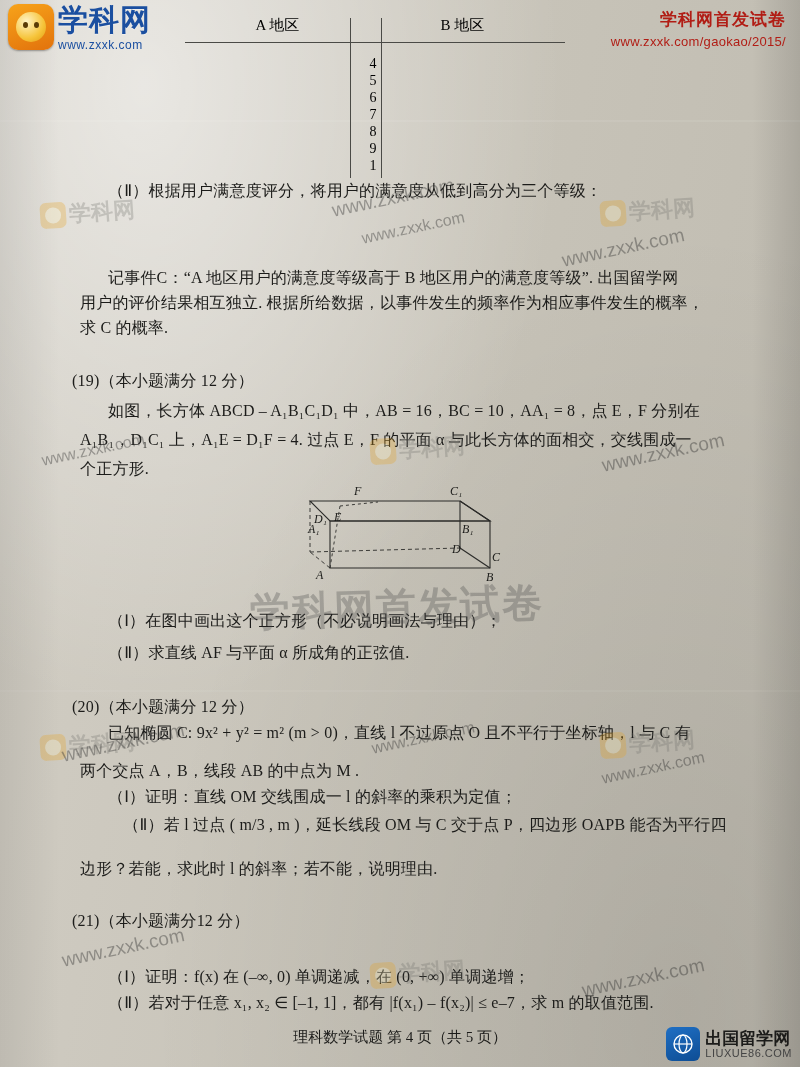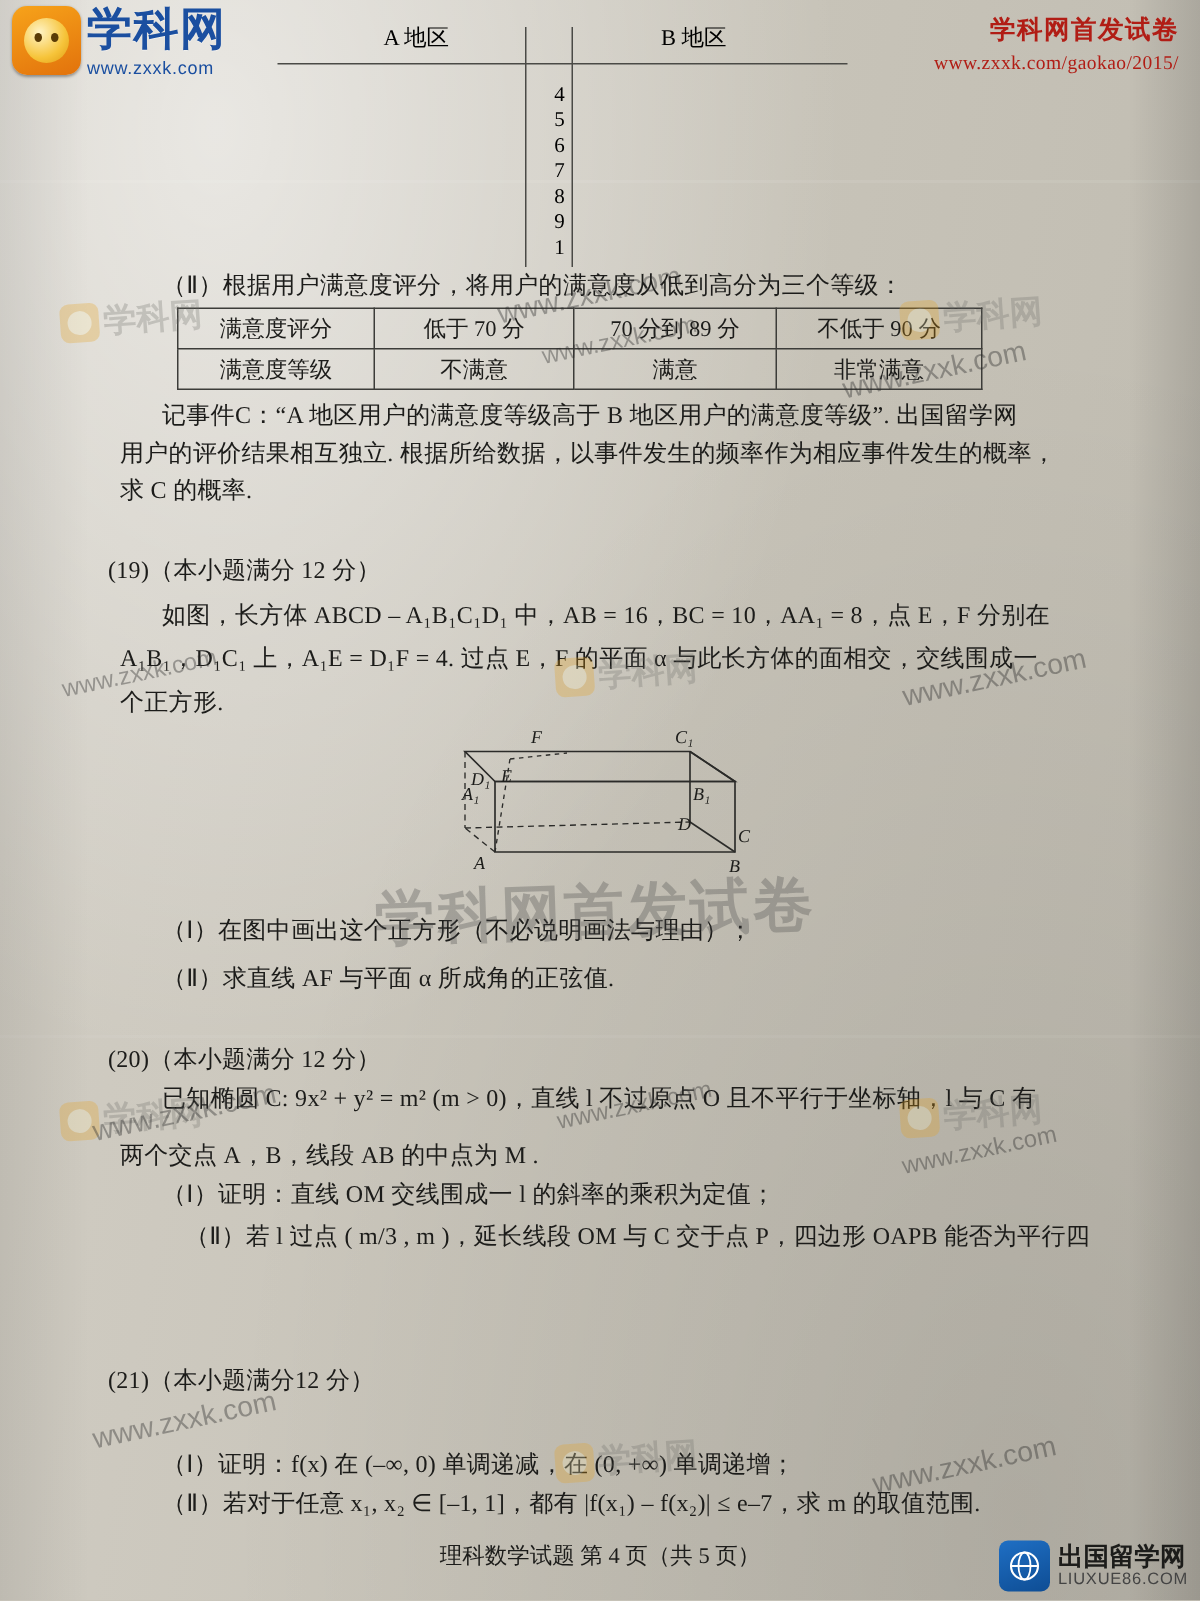--- a/index.html
+++ b/index.html
@@ -53,21 +53,21 @@
     font-size:12px;color:#1b4fa0;letter-spacing:.5px;margin-top:2px;
   }
 
   
   .hdr-right{position:absolute;right:14px;top:8px;text-align:right;}
   .hdr-right .t1{
     font-family:"DejaVu Sans", sans-serif;
     font-size:17px;color:#b11d15;font-weight:bold;letter-spacing:1px;
   }
   .hdr-right .t2{
-    font-family:Liberation Serif, serif;
+    font-family:Liberation Sans, sans-serif;
     font-size:13px;color:#b11d15;margin-top:3px;letter-spacing:.3px;
   }
 
   
   .top-table{position:absolute;left:185px;top:16px;width:380px;}
   .top-table .row1{display:flex;font-size:15px;}
   .top-table .cellA{width:185px;text-align:center;}
   .top-table .cellB{width:185px;text-align:center;}
   .top-rule{position:absolute;left:185px;top:42px;width:380px;height:1px;background:#4a4a46;}
   .vline{position:absolute;width:1px;background:#4a4a46;}
@@ -181,36 +181,20 @@
     <div>5</div>
     <div>6</div>
     <div>7</div>
     <div>8</div>
     <div>9</div>
     <div>1</div>
   </div>
 
   <div class="p" style="left:108px;top:178px;width:640px;">（Ⅱ）根据用户满意度评分，将用户的满意度从低到高分为三个等级：</div>
 
-  <table class="sat-table">
-    <tbody>
-        <tr>
-      <td class="lbl">满意度评分</td>
-      <td class="c1">低于 70 分</td>
-      <td class="c2">70 分到 89 分</td>
-      <td class="c3">不低于 90 分</td>
-    </tr>
-    <tr>
-      <td class="lbl">满意度等级</td>
-      <td class="c1">不满意</td>
-      <td class="c2">满意</td>
-      <td class="c3">非常满意</td>
-    </tr>
-  </tbody>
-    </table>
 
   <div class="p" style="left:108px;top:265px;width:640px;">记事件C：“A 地区用户的满意度等级高于 B 地区用户的满意度等级”. 出国留学网</div>
   <div class="p" style="left:80px;top:290px;width:680px;">用户的评价结果相互独立. 根据所给数据，以事件发生的频率作为相应事件发生的概率，</div>
   <div class="p" style="left:80px;top:315px;width:680px;">求 C 的概率.</div>
 
   <div class="p" style="left:72px;top:368px;">(19)（本小题满分 12 分）</div>
   <div class="p" style="left:108px;top:398px;width:660px;">如图，长方体 ABCD – A₁B₁C₁D₁ 中，AB = 16，BC = 10，AA₁ = 8，点 E，F 分别在</div>
   <div class="p" style="left:80px;top:427px;width:680px;">A₁B₁，D₁C₁ 上，A₁E = D₁F = 4. 过点 E，F 的平面 α 与此长方体的面相交，交线围成一</div>
   <div class="p" style="left:80px;top:456px;width:680px;">个正方形.</div>
 
@@ -245,20 +229,21 @@
   </div>
 
   <div class="p" style="left:108px;top:608px;width:660px;">（Ⅰ）在图中画出这个正方形（不必说明画法与理由）；</div>
   <div class="p" style="left:108px;top:640px;width:660px;">（Ⅱ）求直线 AF 与平面 α 所成角的正弦值.</div>
 
   <div class="p" style="left:72px;top:694px;">(20)（本小题满分 12 分）</div>
   <div class="p" style="left:108px;top:720px;width:660px;">已知椭圆 C: 9x² + y² = m² (m &gt; 0)，直线 l 不过原点 O 且不平行于坐标轴，l 与 C 有</div>
   <div class="p" style="left:80px;top:758px;width:680px;">两个交点 A，B，线段 AB 的中点为 M .</div>
   <div class="p" style="left:108px;top:784px;width:660px;">（Ⅰ）证明：直线 OM 交线围成一 l 的斜率的乘积为定值；</div>
   <div class="p" style="left:95px;top:812px;width:660px;text-align:center;">（Ⅱ）若 l 过点 ( m/3 , m )，延长线段 OM 与 C 交于点 P，四边形 OAPB 能否为平行四</div>
+  <div class="p" style="left:80px;top:856px;width:680px;">边形？若能，求此时 l 的斜率；若不能，说明理由.</div>
 
   <div class="p" style="left:72px;top:908px;">(21)（本小题满分12 分）</div>
   <div class="p" style="left:108px;top:964px;width:660px;">（Ⅰ）证明：f(x) 在 (–∞, 0) 单调递减，在 (0, +∞) 单调递增；</div>
   <div class="p" style="left:108px;top:990px;width:660px;">（Ⅱ）若对于任意 x₁, x₂ ∈ [–1, 1]，都有 |f(x₁) – f(x₂)| ≤ e–7，求 m 的取值范围.</div>
 
   <div class="wm wm-logo" style="left:40px;top:198px;">
     <div class="b">
         <i></i>
       </div>
       <div class="tx">学科网</div>

